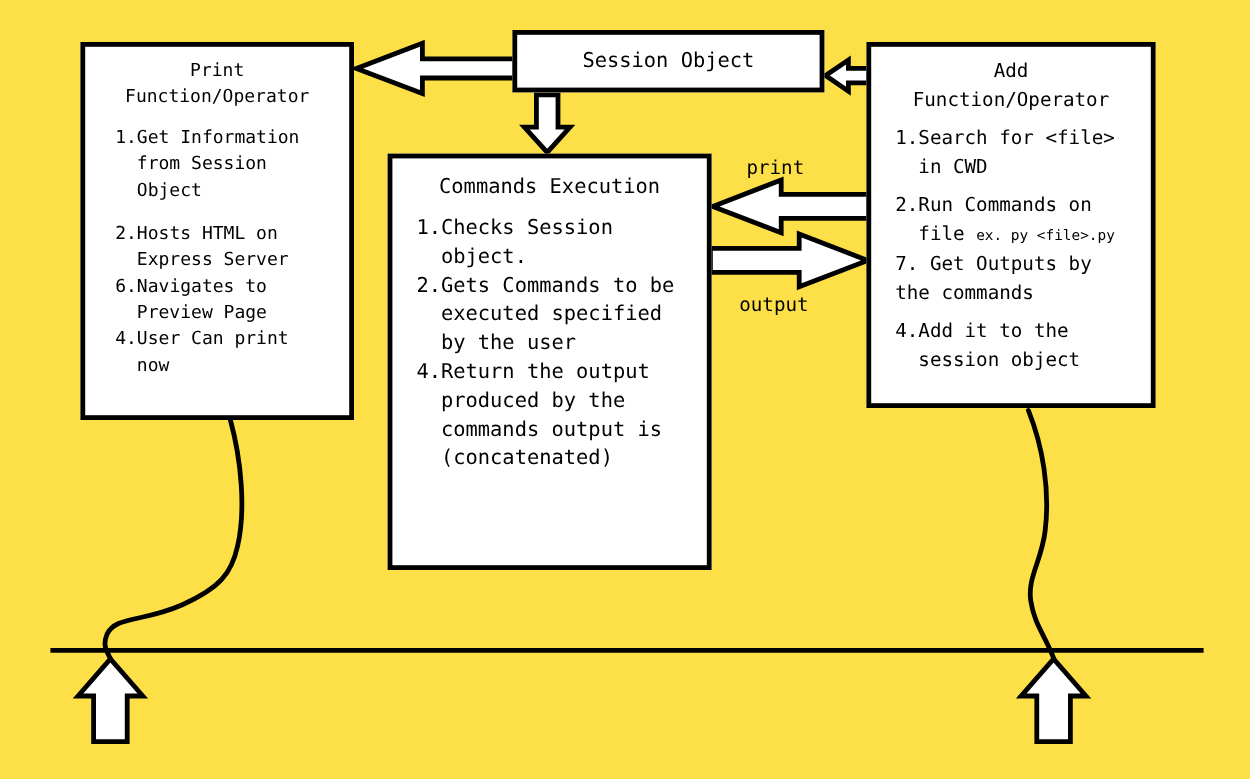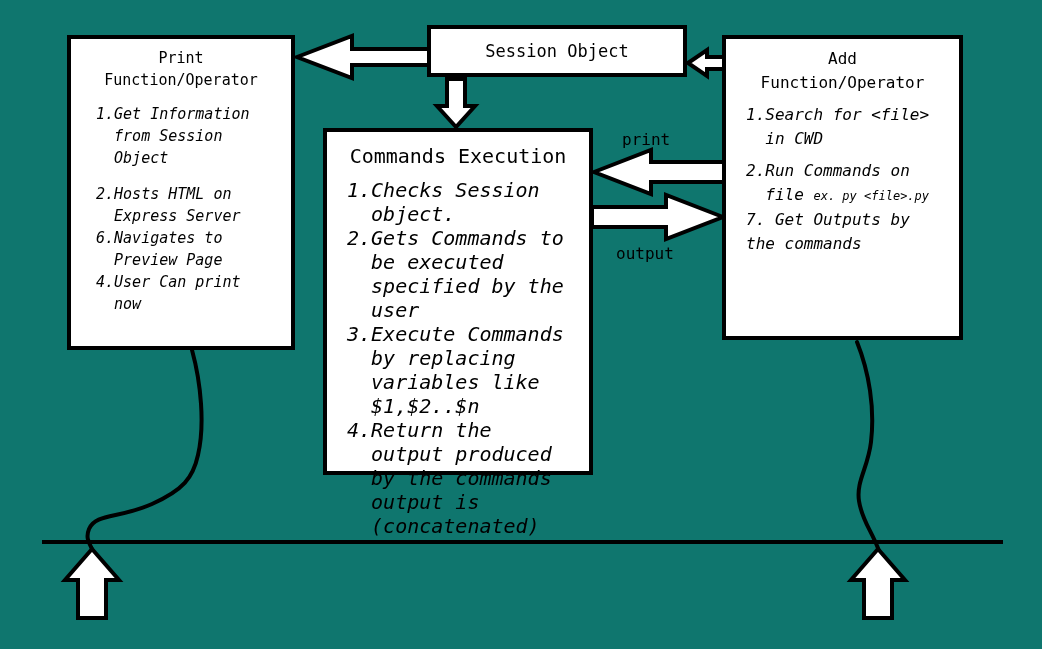--- a/index.html
+++ b/index.html
@@ -4,21 +4,21 @@
 <style>
   html, body {
     margin: 0;
     padding: 0;
     background: #ffffff;
   }
   .canvas {
     position: relative;
     width: 1042px;
     height: 649px;
-    background: #0f766e;
+    background: #fde047;
     color: #000000;
     font-family: "DejaVu Sans Mono", "Liberation Mono", monospace;
     overflow: hidden;
   }
   .box {
     position: absolute;
     box-sizing: border-box;
     border: 4px solid #000000;
     background: #ffffff;
   }
@@ -28,35 +28,34 @@
     font-size: 15px; line-height: 22px;
   }
   #session-box {
     left: 427px; top: 25px; width: 260px; height: 52px;
     display: flex; align-items: center; justify-content: center;
     font-size: 17px;
   }
   #commands-box {
     left: 323px; top: 128px; width: 270px; height: 347px;
     padding: 12px 20px 0 20px;
-    font-size: 20px; line-height: 24px;
+    font-size: 17px; line-height: 24px;
   }
   #add-box {
     left: 722px; top: 35px; width: 241px; height: 305px;
     padding: 8px 20px 0 20px;
     font-size: 16px; line-height: 24px;
   }
   .box-title { text-align: center; }
   #print-box .box-title { margin-bottom: 12px; }
   #commands-box .box-title { margin-bottom: 10px; }
   #add-box .box-title { margin-bottom: 8px; }
   .item {
     text-indent: -2ch;
     padding-left: 2ch;
-    font-style: italic;
   }
   .item.no-hang { text-indent: 0; padding-left: 0; }
   .item.gap-below-lg { margin-bottom: 14px; }
   .item.gap-below { margin-bottom: 8px; }
   .note { font-size: 12px; }
   .float-label {
     position: absolute;
     font-size: 16px;
   }
   #connector-layer {
@@ -121,30 +120,30 @@
   </div>
 
   <div class="box" id="session-box">
     <div>Session Object</div>
   </div>
 
   <div class="box" id="commands-box">
     <div class="box-title">Commands Execution</div>
     <div class="item">1.Checks Session object.</div>
     <div class="item">2.Gets Commands to be executed specified by the user</div>
-    <div class="item">3.Execute Commands by replacing variables like $1,$2..$n</div>
     <div class="item">4.Return the output produced by the commands output is (concatenated)</div>
   </div>
 
   <div class="box" id="add-box">
     <div class="box-title">
       <div>Add</div>
       <div>Function/Operator</div>
     </div>
     <div class="item gap-below">1.Search for &lt;file&gt; in CWD</div>
     <div class="item"><span>2.Run Commands on file</span> <span class="note">ex. py &lt;file&gt;.py</span></div>
     <div class="item no-hang gap-below">7. Get Outputs by the commands</div>
+    <div class="item">4.Add it to the session object</div>
   </div>
 
   <div class="float-label" style="left:622px; top:130px;">print</div>
   <div class="float-label" style="left:616px; top:244px;">output</div>
 
 </div>
 
 </body></html>

